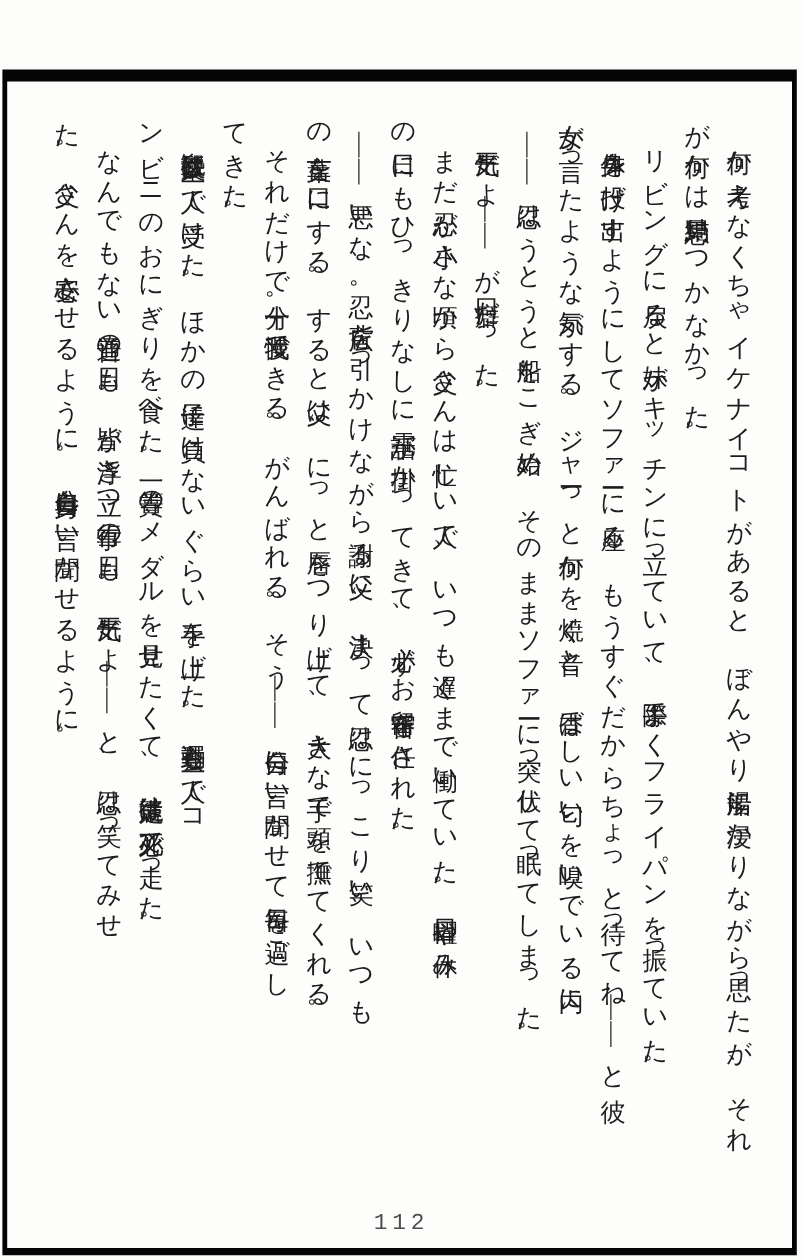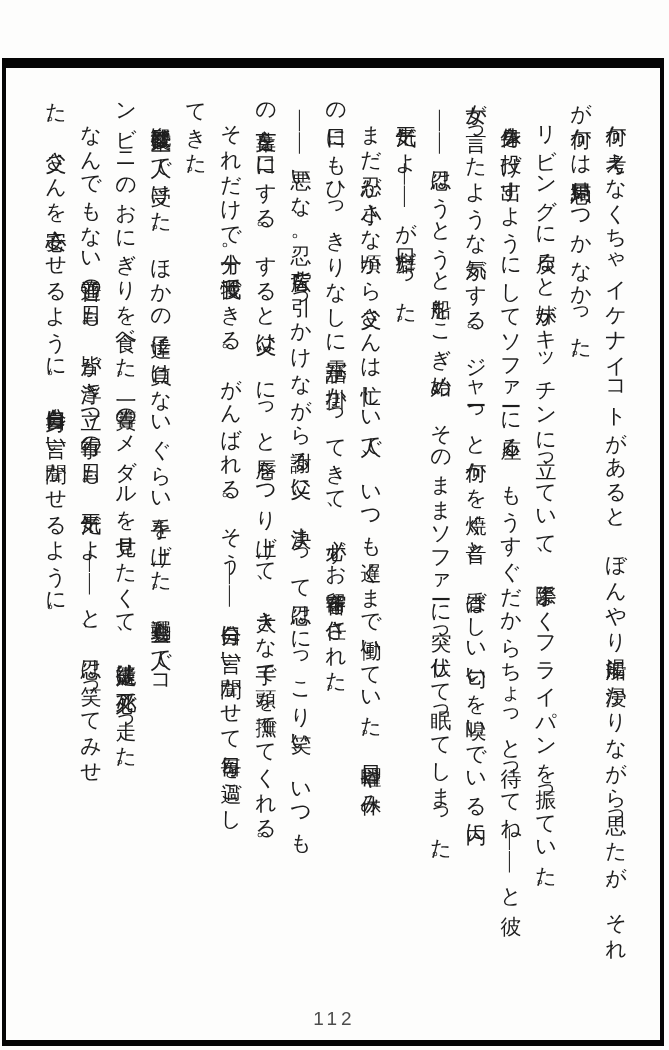--- a/index.html
+++ b/index.html
@@ -51,21 +51,21 @@
   }
   .page-number {
     position: absolute;
     left: 0;
     top: 1008px;
     width: 669px;
     text-align: center;
     font-size: 19px;
     letter-spacing: 4px;
     color: #4d4d4d;
-    font-family: Liberation Sans, sans-serif;
+    font-family: Liberation Mono, monospace;
   }
 </style>
 </head>
 <body>
 
 <div class="page">
   <div class="frame"></div>
   <div class="text-block" id="text-block">
       <div class="tline indent">何か考えなくちゃイケナイコトがあると、ぼんやり湯船に浸かりながら思ったが、それ</div>
       <div class="tline">が何かは結局思いつかなかった。</div>

